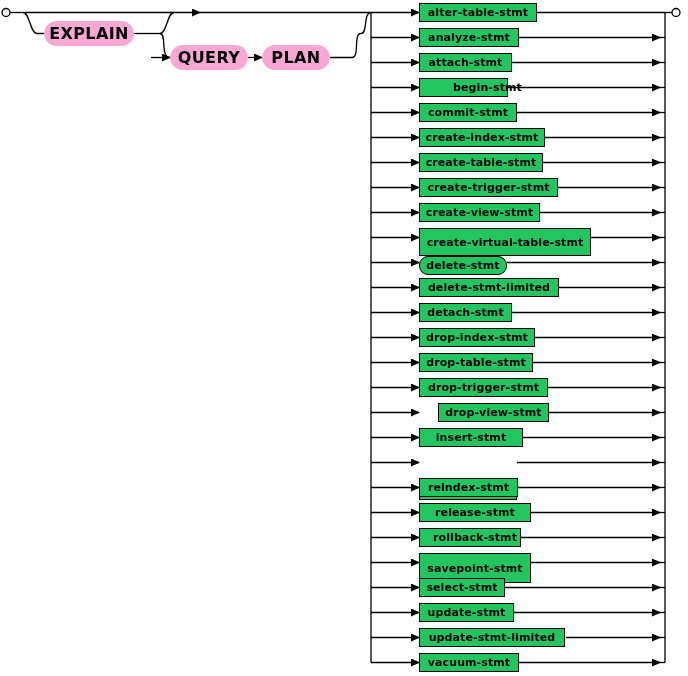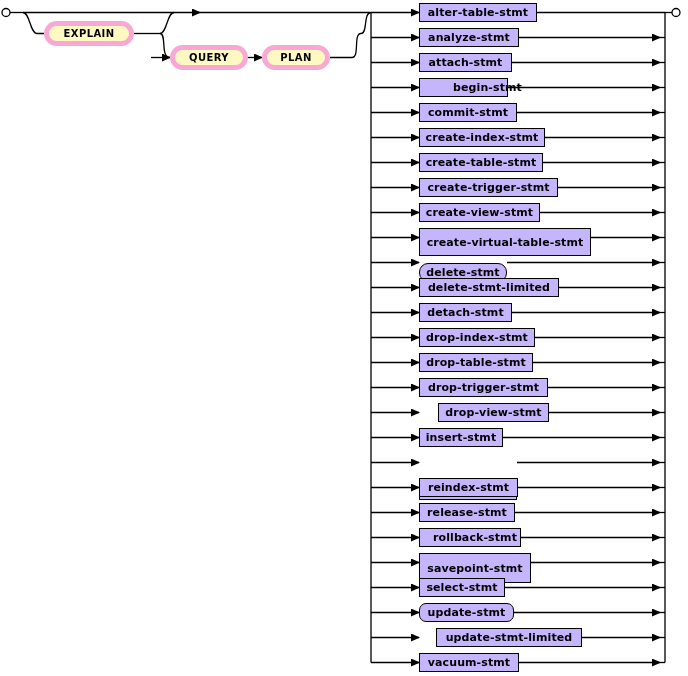--- a/index.html
+++ b/index.html
@@ -20,37 +20,37 @@
     left: 0;
     top: 0;
     width: 688px;
     height: 676px;
     pointer-events: none;
   }
   .box {
     position: absolute;
     box-sizing: border-box;
     border: 1px solid #000000;
-    background: #c4b5fd;
+    background: #22c55e;
     color: #000000;
     font-size: 11px;
     font-weight: bold;
     display: flex;
     align-items: center;
     justify-content: center;
     white-space: nowrap;
     letter-spacing: 0.1px;
   }
   .oval {
     position: absolute;
     box-sizing: border-box;
-    border: 5px solid #f9a8d4;
-    background: #fef9c3;
+    border: 1px solid #f9a8d4;
+    background: #f9a8d4;
     color: #000000;
-    font-size: 10px;
+    font-size: 16px;
     font-weight: bold;
     border-radius: 999px;
     display: flex;
     align-items: center;
     justify-content: center;
     white-space: nowrap;
     letter-spacing: 0.4px;
   }
 </style>
 </head>
@@ -182,32 +182,32 @@
       <div class="box" style="left: 419px; top: 3px; width: 118px; height: 19px;">alter-table-stmt</div>
       <div class="box" style="left: 419px; top: 28px; width: 100px; height: 19px;">analyze-stmt</div>
       <div class="box" style="left: 419px; top: 53px; width: 93px; height: 19px;">attach-stmt</div>
       <div class="box" style="left: 419px; top: 78px; width: 89px; height: 19px; padding-left: 48px;">begin-stmt</div>
       <div class="box" style="left: 419px; top: 103px; width: 98px; height: 19px;">commit-stmt</div>
       <div class="box" style="left: 419px; top: 128px; width: 126px; height: 19px;">create-index-stmt</div>
       <div class="box" style="left: 419px; top: 153px; width: 124px; height: 19px;">create-table-stmt</div>
       <div class="box" style="left: 419px; top: 178px; width: 139px; height: 19px;">create-trigger-stmt</div>
       <div class="box" style="left: 419px; top: 203px; width: 121px; height: 19px;">create-view-stmt</div>
       <div class="box" style="left: 419px; top: 228px; width: 172px; height: 28px;">create-virtual-table-stmt</div>
-      <div class="box" style="left: 419px; top: 263px; width: 88px; height: 19px; border-radius: 9px;">delete-stmt</div>
+      <div class="box" style="left: 419px; top: 256px; width: 88px; height: 19px; border-radius: 9px;">delete-stmt</div>
       <div class="box" style="left: 419px; top: 278px; width: 140px; height: 19px;">delete-stmt-limited</div>
       <div class="box" style="left: 419px; top: 303px; width: 93px; height: 19px;">detach-stmt</div>
       <div class="box" style="left: 419px; top: 328px; width: 116px; height: 19px;">drop-index-stmt</div>
       <div class="box" style="left: 419px; top: 353px; width: 114px; height: 19px;">drop-table-stmt</div>
       <div class="box" style="left: 419px; top: 378px; width: 129px; height: 19px;">drop-trigger-stmt</div>
       <div class="box" style="left: 419px; top: 403px; width: 111px; height: 19px; margin-left: 19px;">drop-view-stmt</div>
-      <div class="box" style="left: 419px; top: 428px; width: 84px; height: 19px;">insert-stmt</div>
+      <div class="box" style="left: 419px; top: 428px; width: 104px; height: 19px;">insert-stmt</div>
       <div class="box" style="left: 419px; top: 453px; width: 98px; height: 19px; margin-top: 28px;">pragma-stmt</div>
       <div class="box" style="left: 419px; top: 478px; width: 99px; height: 19px;">reindex-stmt</div>
-      <div class="box" style="left: 419px; top: 503px; width: 96px; height: 19px;">release-stmt</div>
+      <div class="box" style="left: 419px; top: 503px; width: 112px; height: 19px;">release-stmt</div>
       <div class="box" style="left: 419px; top: 528px; width: 102px; height: 19px; padding-left: 10px;">rollback-stmt</div>
       <div class="box" style="left: 419px; top: 553px; width: 112px; height: 30px;">savepoint-stmt</div>
       <div class="box" style="left: 419px; top: 578px; width: 86px; height: 19px;">select-stmt</div>
-      <div class="box" style="left: 419px; top: 603px; width: 95px; height: 19px; border-radius: 7px;">update-stmt</div>
-      <div class="box" style="left: 419px; top: 628px; width: 146px; height: 19px; margin-left: 17px;">update-stmt-limited</div>
+      <div class="box" style="left: 419px; top: 603px; width: 95px; height: 19px;">update-stmt</div>
+      <div class="box" style="left: 419px; top: 628px; width: 146px; height: 19px;">update-stmt-limited</div>
       <div class="box" style="left: 419px; top: 653px; width: 100px; height: 19px;">vacuum-stmt</div>
     </div>
 
 </div>
 
 </body></html>

